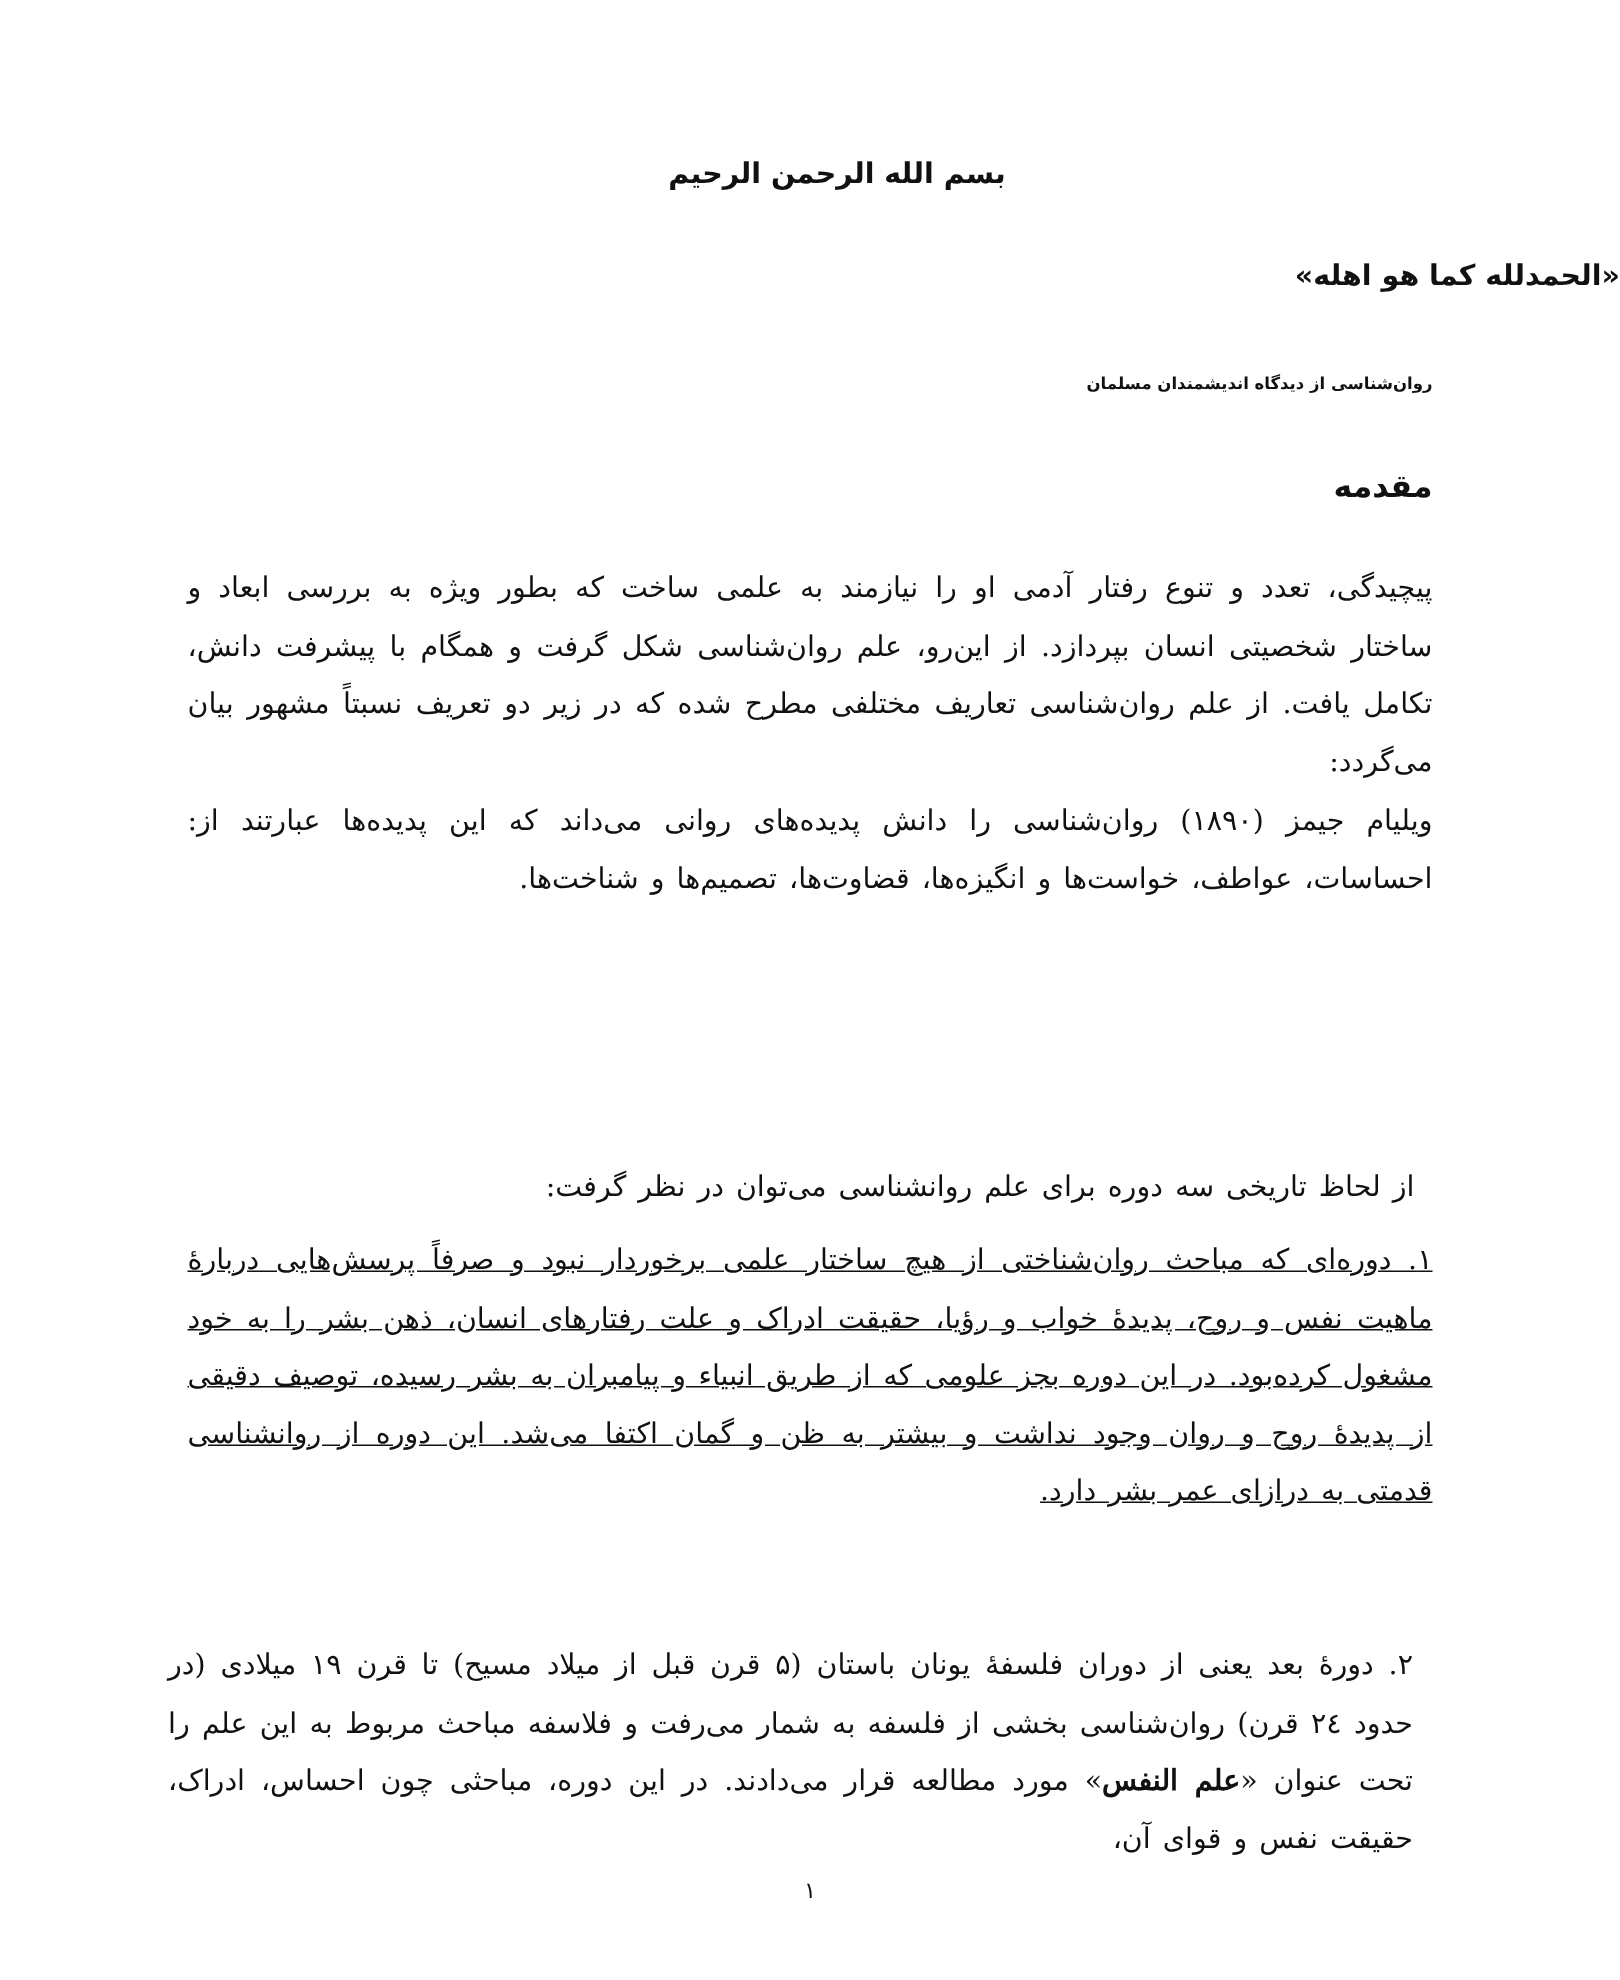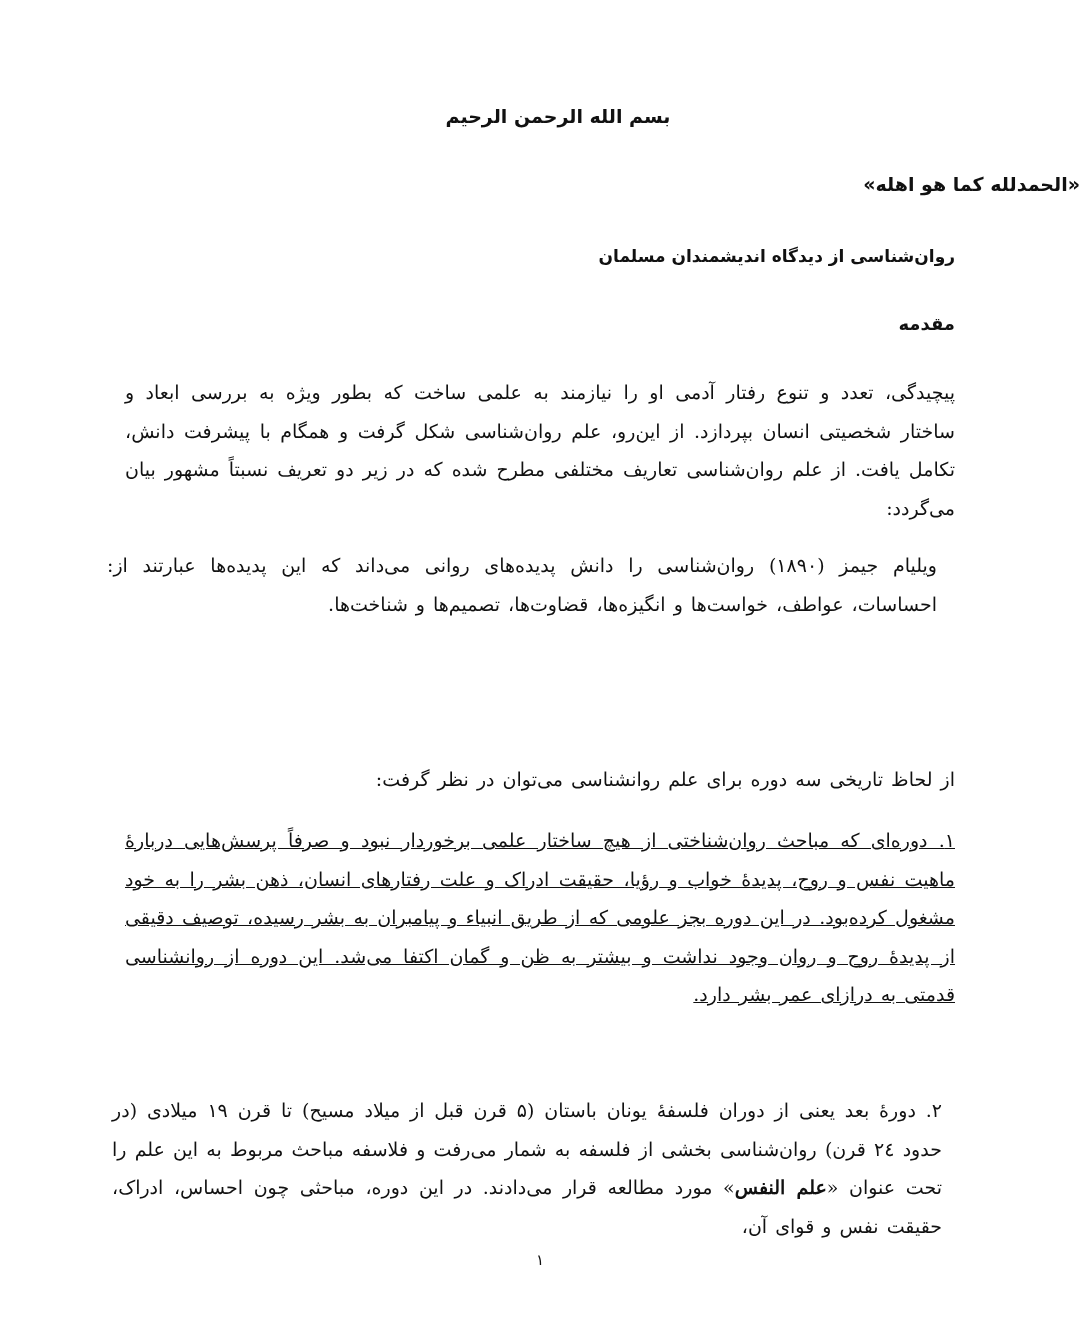--- a/index.html
+++ b/index.html
@@ -47,32 +47,32 @@
       line-height: 36px;
     }
     .title {
       position: absolute;
       top: 238px;
       right: 125px;
       width: 830px;
       text-align: right;
       font-family: "DejaVu Sans", sans-serif;
       font-weight: bold;
-      font-size: 17px;
+      font-size: 11px;
       line-height: 36px;
     }
     .heading {
       position: absolute;
       top: 306px;
       right: 125px;
       width: 830px;
       text-align: right;
       font-family: "DejaVu Sans", sans-serif;
       font-weight: bold;
-      font-size: 18px;
+      font-size: 21px;
       line-height: 36px;
     }
     .para {
       position: absolute;
       right: 125px;
       width: 830px;
       text-align: justify;
       text-align-last: right;
       font-family: "DejaVu Serif", "Liberation Serif", serif;
       font-size: 19px;
@@ -100,19 +100,19 @@
 </head>
 <body>
 
 <div class="page">
   <div class="bismillah">بسم الله الرحمن الرحیم</div>
   <div class="hamd">«الحمدلله کما هو اهله»</div>
   <div class="title">روان‌شناسی از دیدگاه اندیشمندان مسلمان</div>
   <div class="heading">مقدمه</div>
 
   <p class="para p1" style="margin:0">پیچیدگی، تعدد و تنوع رفتار آدمی او را نیازمند به علمی ساخت که بطور ویژه به بررسی ابعاد و ساختار شخصیتی انسان بپردازد. از این‌رو، علم روان‌شناسی شکل گرفت و همگام با پیشرفت دانش، تکامل یافت. از علم روان‌شناسی تعاریف مختلفی مطرح شده که در زیر دو تعریف نسبتاً مشهور بیان می‌گردد:</p>
-  <p class="para p2" style="margin:18px">ویلیام جیمز (۱۸۹۰) روان‌شناسی را دانش پدیده‌های روانی می‌داند که این پدیده‌ها عبارتند از: احساسات، عواطف، خواست‌ها و انگیزه‌ها، قضاوت‌ها، تصمیم‌ها و شناخت‌ها.</p>
-  <p class="para p4" style="margin:0">از لحاظ تاریخی سه دوره برای علم روانشناسی می‌توان در نظر گرفت:</p>
+  <p class="para p2" style="margin:0">ویلیام جیمز (۱۸۹۰) روان‌شناسی را دانش پدیده‌های روانی می‌داند که این پدیده‌ها عبارتند از: احساسات، عواطف، خواست‌ها و انگیزه‌ها، قضاوت‌ها، تصمیم‌ها و شناخت‌ها.</p>
+  <p class="para p4" style="margin:12px">از لحاظ تاریخی سه دوره برای علم روانشناسی می‌توان در نظر گرفت:</p>
   <p class="para p5" style="margin:0">۱. دوره‌ای که مباحث روان‌شناختی از هیچ ساختار علمی برخوردار نبود و صرفاً پرسش‌هایی دربارهٔ ماهیت نفس و روح، پدیدهٔ خواب و رؤیا، حقیقت ادراک و علت رفتارهای انسان، ذهن بشر را به خود مشغول کرده‌بود. در این دوره بجز علومی که از طریق انبیاء و پیامبران به بشر رسیده، توصیف دقیقی از پدیدهٔ روح و روان وجود نداشت و بیشتر به ظن و گمان اکتفا می‌شد. این دوره از روانشناسی قدمتی به درازای عمر بشر دارد.</p>
   <p class="para p6" style="margin:13px"><span>۲. دورهٔ بعد یعنی از دوران فلسفهٔ یونان باستان (۵ قرن قبل از میلاد مسیح) تا قرن ۱۹ میلادی (در حدود ۲٤ قرن) روان‌شناسی بخشی از فلسفه به شمار می‌رفت و فلاسفه مباحث مربوط به این علم را تحت عنوان </span><span>«</span><b>علم النفس</b><span>»</span><span> مورد مطالعه قرار می‌دادند. در این دوره، مباحثی چون احساس، ادراک، حقیقت نفس و قوای آن،</span></p>
 
   <div class="page-number">۱</div>
 </div>
 
 </body></html>

